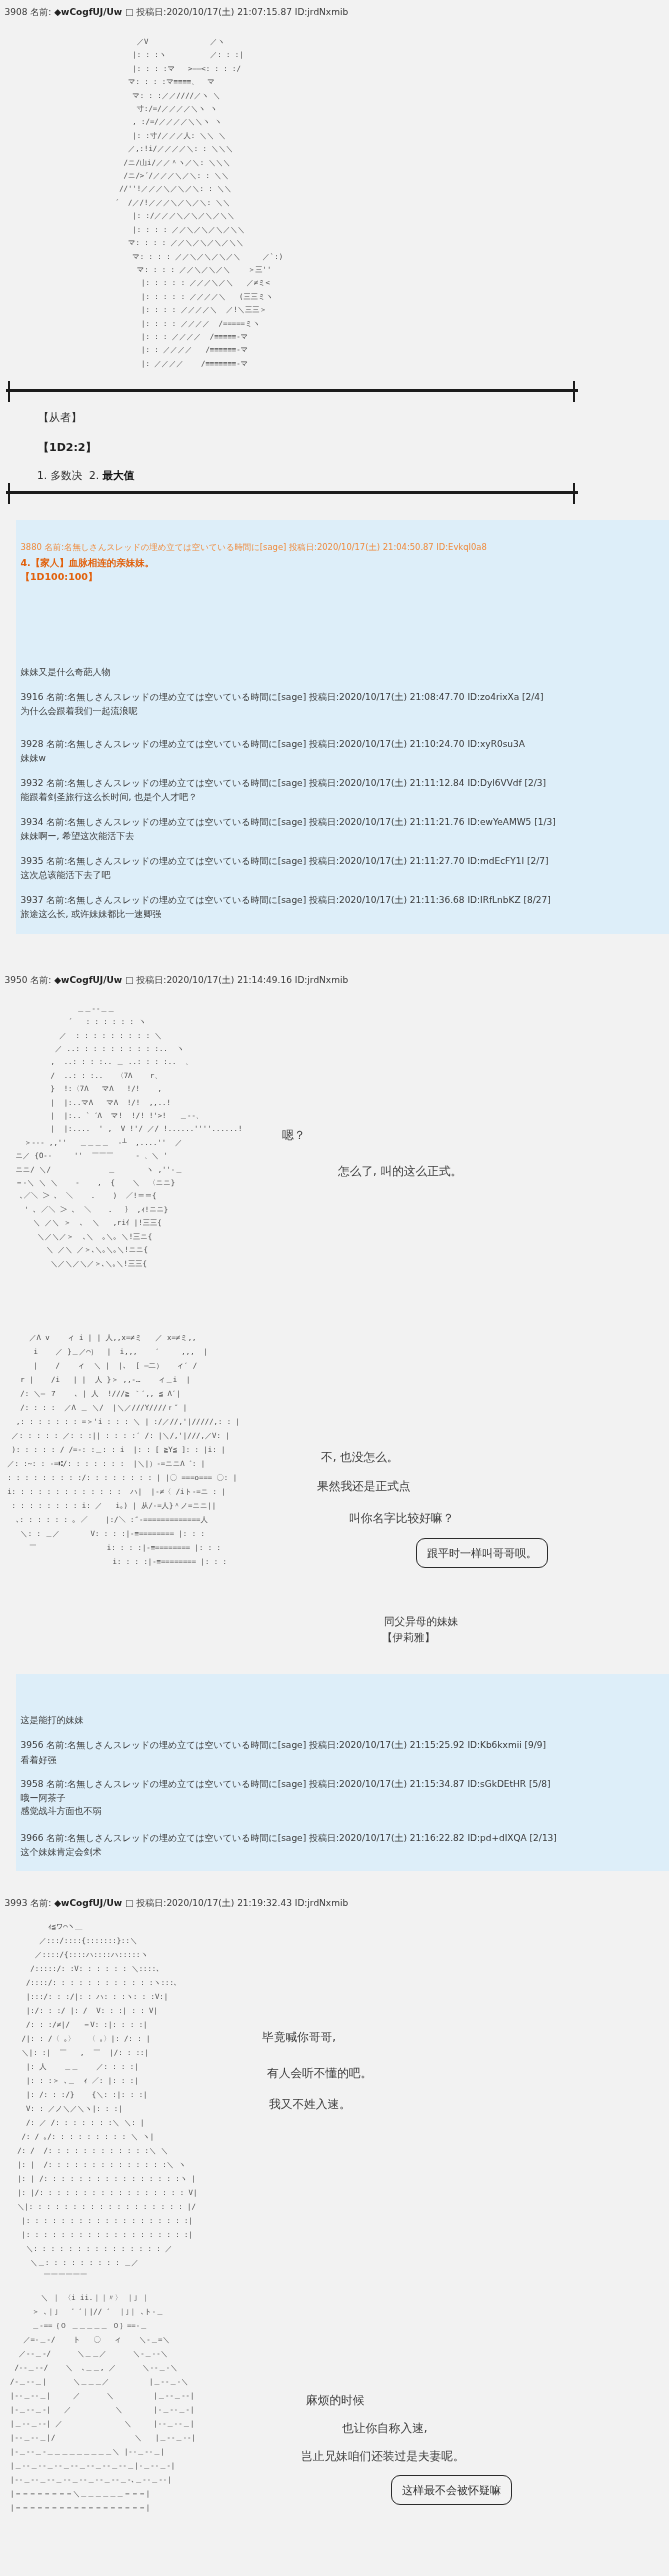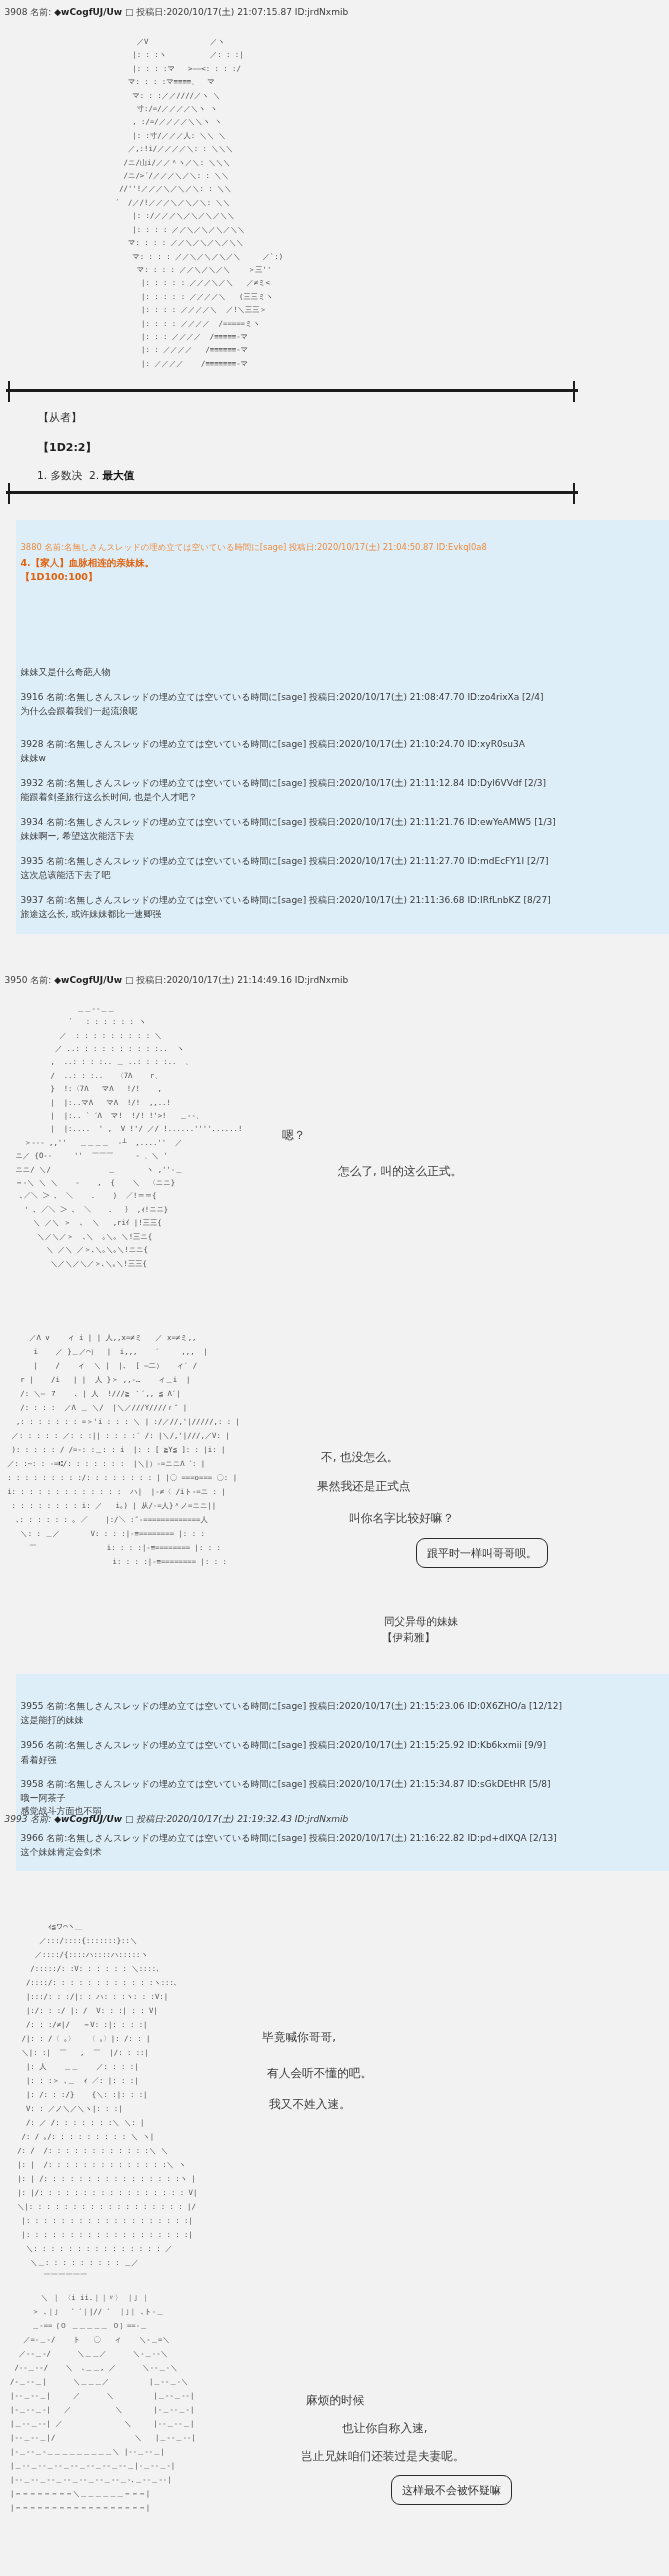--- a/index.html
+++ b/index.html
@@ -168,35 +168,34 @@
                          i: : : :|-≡======== |: : :</pre>
   <div class="dlg" style="left:321px;top:451px;">不, 也没怎么。</div>
   <div class="dlg" style="left:317px;top:480px;">果然我还是正式点</div>
   <div class="dlg" style="left:321px;top:512px;padding-left:28px;">叫你名字比较好嘛？</div>
   <div class="bubble" style="left:416px;top:539px;">跟平时一样叫哥哥呗。</div>
   <div class="aalabel" style="left:384px;top:616px;">同父异母的妹妹</div>
   <div class="aalabel" style="left:382px;top:632px;">【伊莉雅】</div>
 </div>
 
 <div class="bluebox" style="top:1674px;height:197px;">
-  <div class="bb-row" style="top:26px;">3955 名前:名無しさんスレッドの埋め立ては空いている時間に[sage] 投稿日:2020/10/17(土) 21:15:23.06 ID:0X6ZHO/a [12/12]</div>
   <div class="bb-row" style="top:40px;">这是能打的妹妹</div>
 
   <div class="bb-row" style="top:65px;">3956 名前:名無しさんスレッドの埋め立ては空いている時間に[sage] 投稿日:2020/10/17(土) 21:15:25.92 ID:Kb6kxmii [9/9]</div>
   <div class="bb-row" style="top:80px;">看着好强</div>
 
   <div class="bb-row" style="top:104px;">3958 名前:名無しさんスレッドの埋め立ては空いている時間に[sage] 投稿日:2020/10/17(土) 21:15:34.87 ID:sGkDEtHR [5/8]</div>
   <div class="bb-row" style="top:118px;">哦ー阿茶子
 感觉战斗方面也不弱</div>
 
   <div class="bb-row" style="top:158px;">3966 名前:名無しさんスレッドの埋め立ては空いている時間に[sage] 投稿日:2020/10/17(土) 21:16:22.82 ID:pd+dIXQA [2/13]</div>
   <div class="bb-row" style="top:172px;">这个妹妹肯定会剑术</div>
 </div>
 
-<div class="abs post-header" style="left:4.5px;top:1813px;font-style:italic;">
+<div class="abs post-header" style="left:4.5px;top:1897px;">
   <span>3993 名前: </span><span class="trip">◆wCogfUJ/Uw</span><span> □ 投稿日:2020/10/17(土) 21:19:32.43 ID:jrdNxmib</span>
 </div>
 
 <div class="abs" style="left:0;top:1920px;width:576px;height:656px;">
   <pre class="aa small abs" style="left:8.4px;top:0;">         ｨ≦ワ⌒ヽ＿
        ／:::/::::{:::::::}::＼
       ／::::/{::::ハ::::ハ:::::ヽ
      /:::::/: :V: : : : : : ＼::::､
     /::::/: : : : : : : : : : : :ヽ:::､
     |:::/: : :/|: : ハ: : :ヽ: : :V:|

